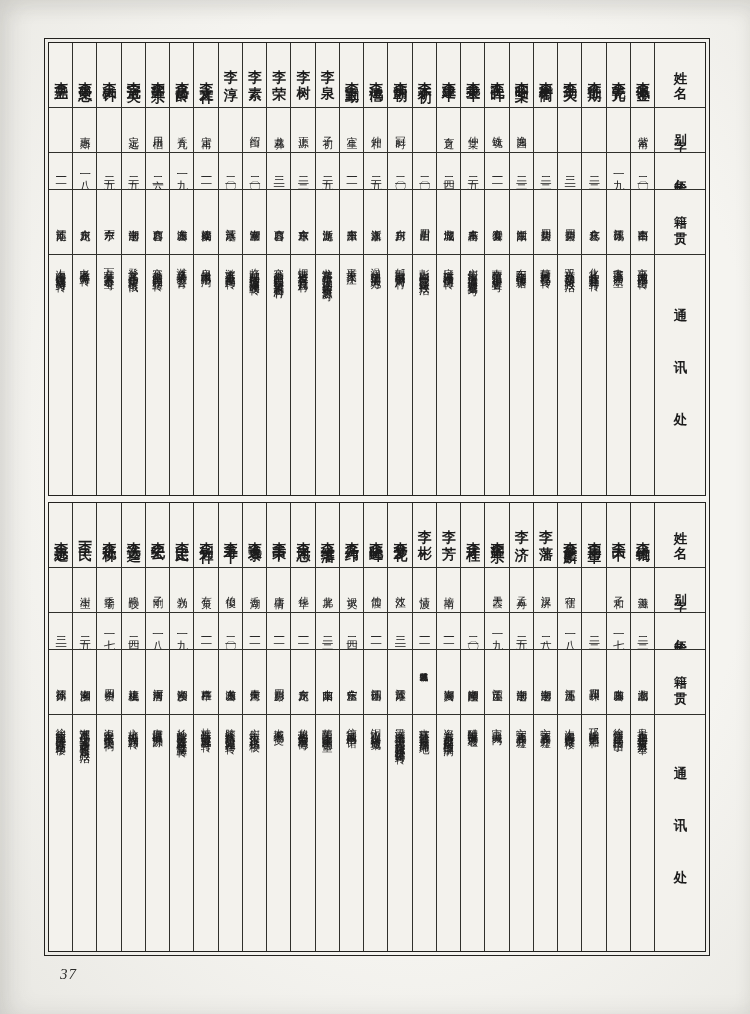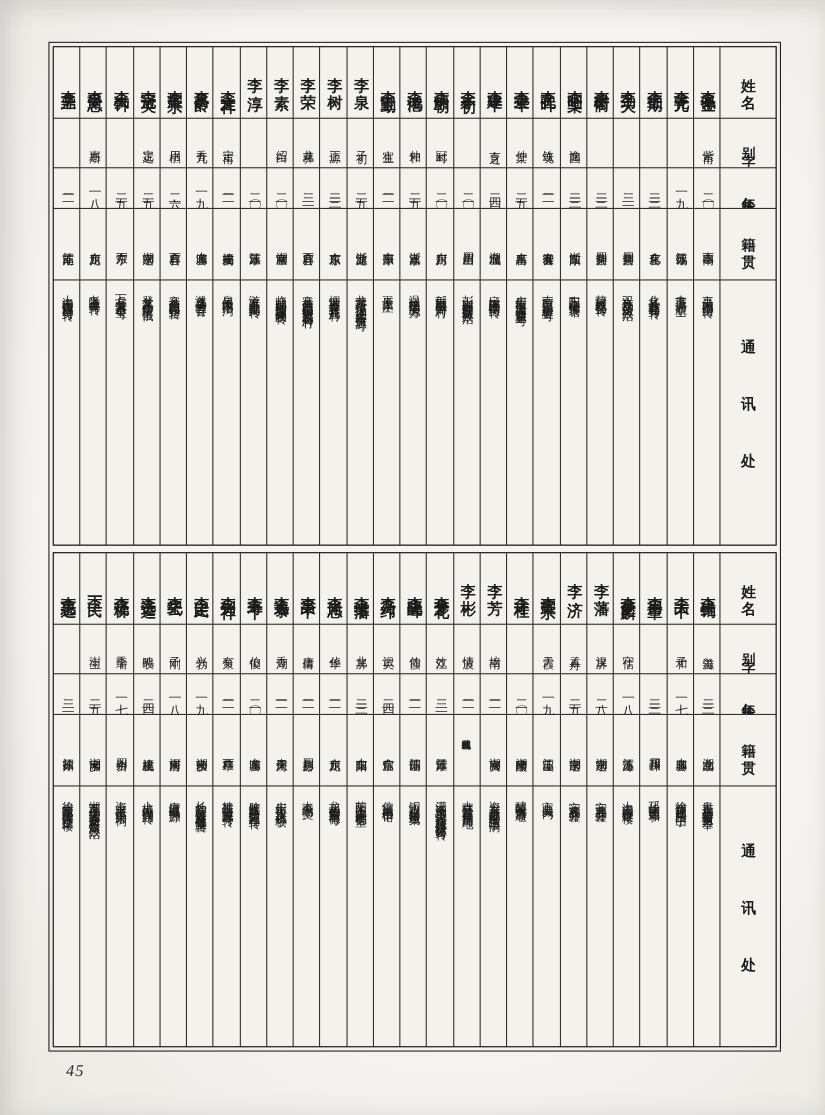--- a/index.html
+++ b/index.html
@@ -860,14 +860,14 @@
           </div>
           <div class="cell c-origin">
             <span class="vt">江苏徐州</span>
           </div>
           <div class="cell c-contact">
             <span class="vt">徐州东陇海路大许站交李楼</span>
           </div>
         </div>
     </div>
   </div>
-  <div class="page-number">45</div>
+  <div class="page-number">37</div>
 </div>
 
 </body></html>

